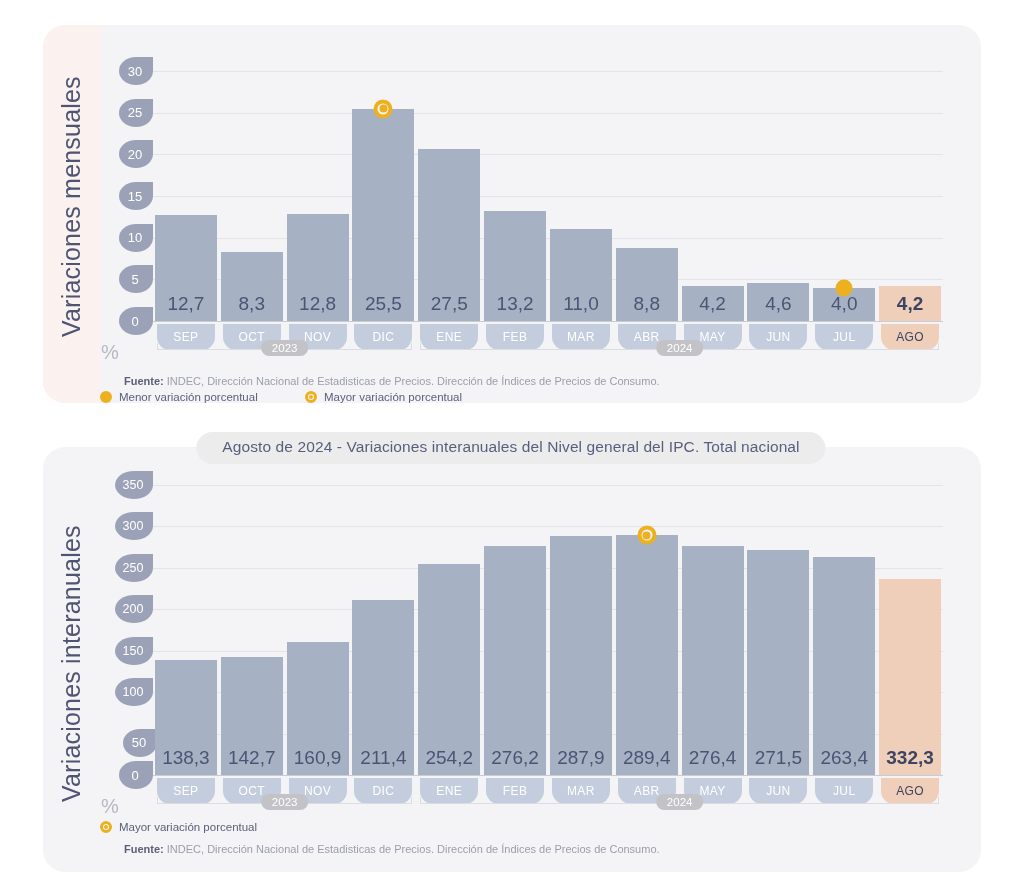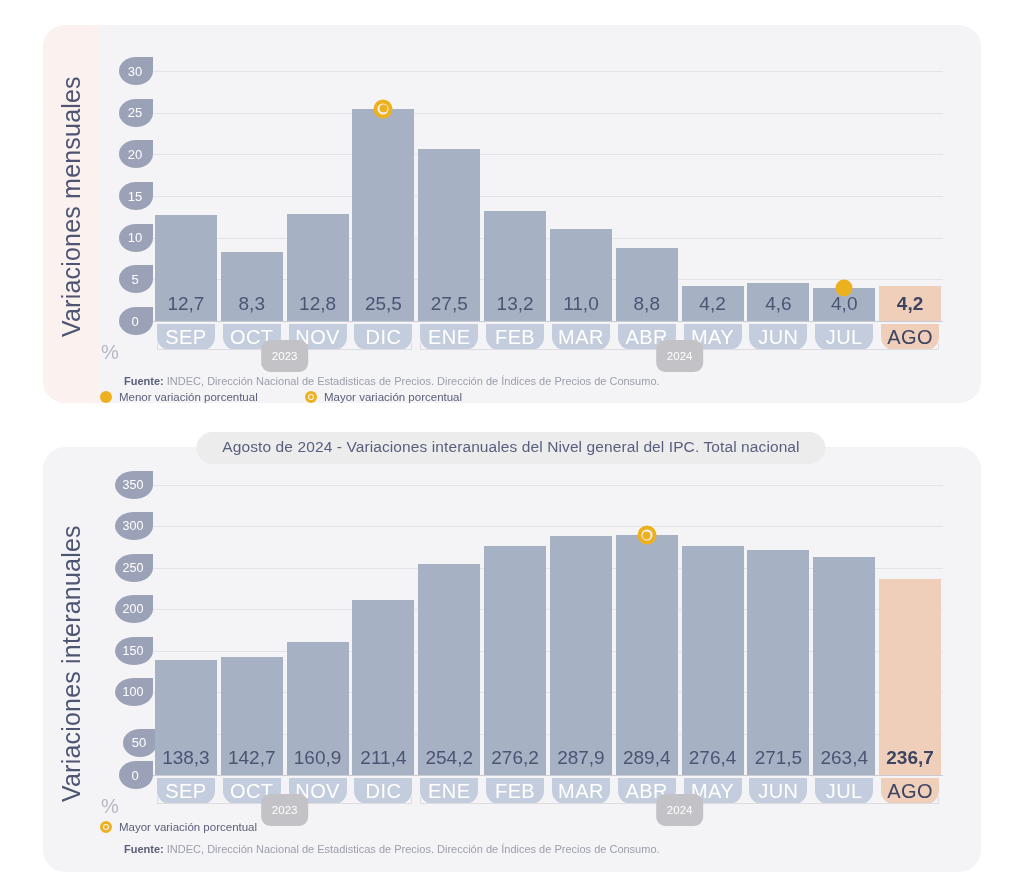--- a/index.html
+++ b/index.html
@@ -87,21 +87,21 @@
     color:#4c5474;
     white-space:nowrap;
   }
   .barval.hl{font-weight:bold;color:#3c4462;}
 
   .monthpill{
     position:absolute;
     background:#c4cddd;
     border-radius:0 0 13px 13px;
     color:#ffffff;
-    font-size:20px;
+    font-size:12px;
     display:flex;align-items:center;justify-content:center;
     letter-spacing:.4px;
   }
   .monthpill.hl{background:#efcfba;color:#3c4462;font-weight:normal;}
 
   .dot{
     position:absolute;
     width:17px;height:17px;border-radius:50%;
     background:#edb11f;
     transform:translate(-50%,-50%);
@@ -126,21 +126,21 @@
 
   
   .yearbr{position:absolute;height:14px;}
   .yearbr .ln{position:absolute;left:0;right:0;top:6px;height:1px;background:#dcdce1;}
   .yearbr .tickL,.yearbr .tickR{position:absolute;top:0px;width:1px;height:7px;background:#dcdce1;}
   .yearbr .tickL{left:0;}
   .yearbr .tickR{right:0;}
   .yearbr .lab{
     position:absolute;left:50%;top:-3px;transform:translateX(-50%);
     background:#c3c3c7;color:#ffffff;
-    font-size:11.5px;border-radius:9px;padding:10px 11px;
+    font-size:11.5px;border-radius:9px;padding:2px 11px;
   }
 
   
   .legend{position:absolute;display:flex;align-items:center;gap:7px;font-size:11.5px;color:#5a6079;}
   .legdot{width:12px;height:12px;border-radius:50%;background:#edb11f;flex:0 0 auto;}
   .legdot.ring{background:#f4f4f7;border:3px solid #edb11f;box-sizing:border-box;position:relative;}
   .legdot.ring::after{content:"";position:absolute;left:50%;top:50%;transform:translate(-50%,-50%);width:4px;height:4px;border-radius:50%;background:#edb11f;}
 
   
   .source{
@@ -286,21 +286,21 @@
         <div class="bar" style="left: 528.583px; top: 60.9829px; width: 62px; height: 229.017px;"></div>
         <div class="barval" style="left: 526.667px; width: 65.8333px; top: 262px;">276,4</div>
         <div class="monthpill" style="left: 530.583px; top: 293px; width: 58px; height: 26px;">MAY</div>
         <div class="bar" style="left: 594.417px; top: 65.0429px; width: 62px; height: 224.957px;"></div>
         <div class="barval" style="left: 592.5px; width: 65.8333px; top: 262px;">271,5</div>
         <div class="monthpill" style="left: 596.417px; top: 293px; width: 58px; height: 26px;">JUN</div>
         <div class="bar" style="left: 660.25px; top: 71.7543px; width: 62px; height: 218.246px;"></div>
         <div class="barval" style="left: 658.333px; width: 65.8333px; top: 262px;">263,4</div>
         <div class="monthpill" style="left: 662.25px; top: 293px; width: 58px; height: 26px;">JUL</div>
         <div class="bar hl" style="left: 726.083px; top: 93.8771px; width: 62px; height: 196.123px;"></div>
-        <div class="barval hl" style="left: 724.167px; width: 65.8333px; top: 262px;">236,7</div>
+        <div class="barval hl" style="left: 724.167px; width: 65.8333px; top: 262px;">332,3</div>
         <div class="monthpill hl" style="left: 728.083px; top: 293px; width: 58px; height: 26px;">AGO</div>
         <div class="dot ring" style="left: 493.75px; top: 50.2114px;"></div>
       </div>
     <div class="pct" style="left:58px;top:348px;">%</div>
     <div id="years2">
         <div class="yearbr" style="left: 114px; top: 350px; width: 255.333px; position: absolute;">
           <div class="ln"></div>
           <div class="tickL"></div>
           <div class="tickR"></div>
           <div class="lab">2023</div>

